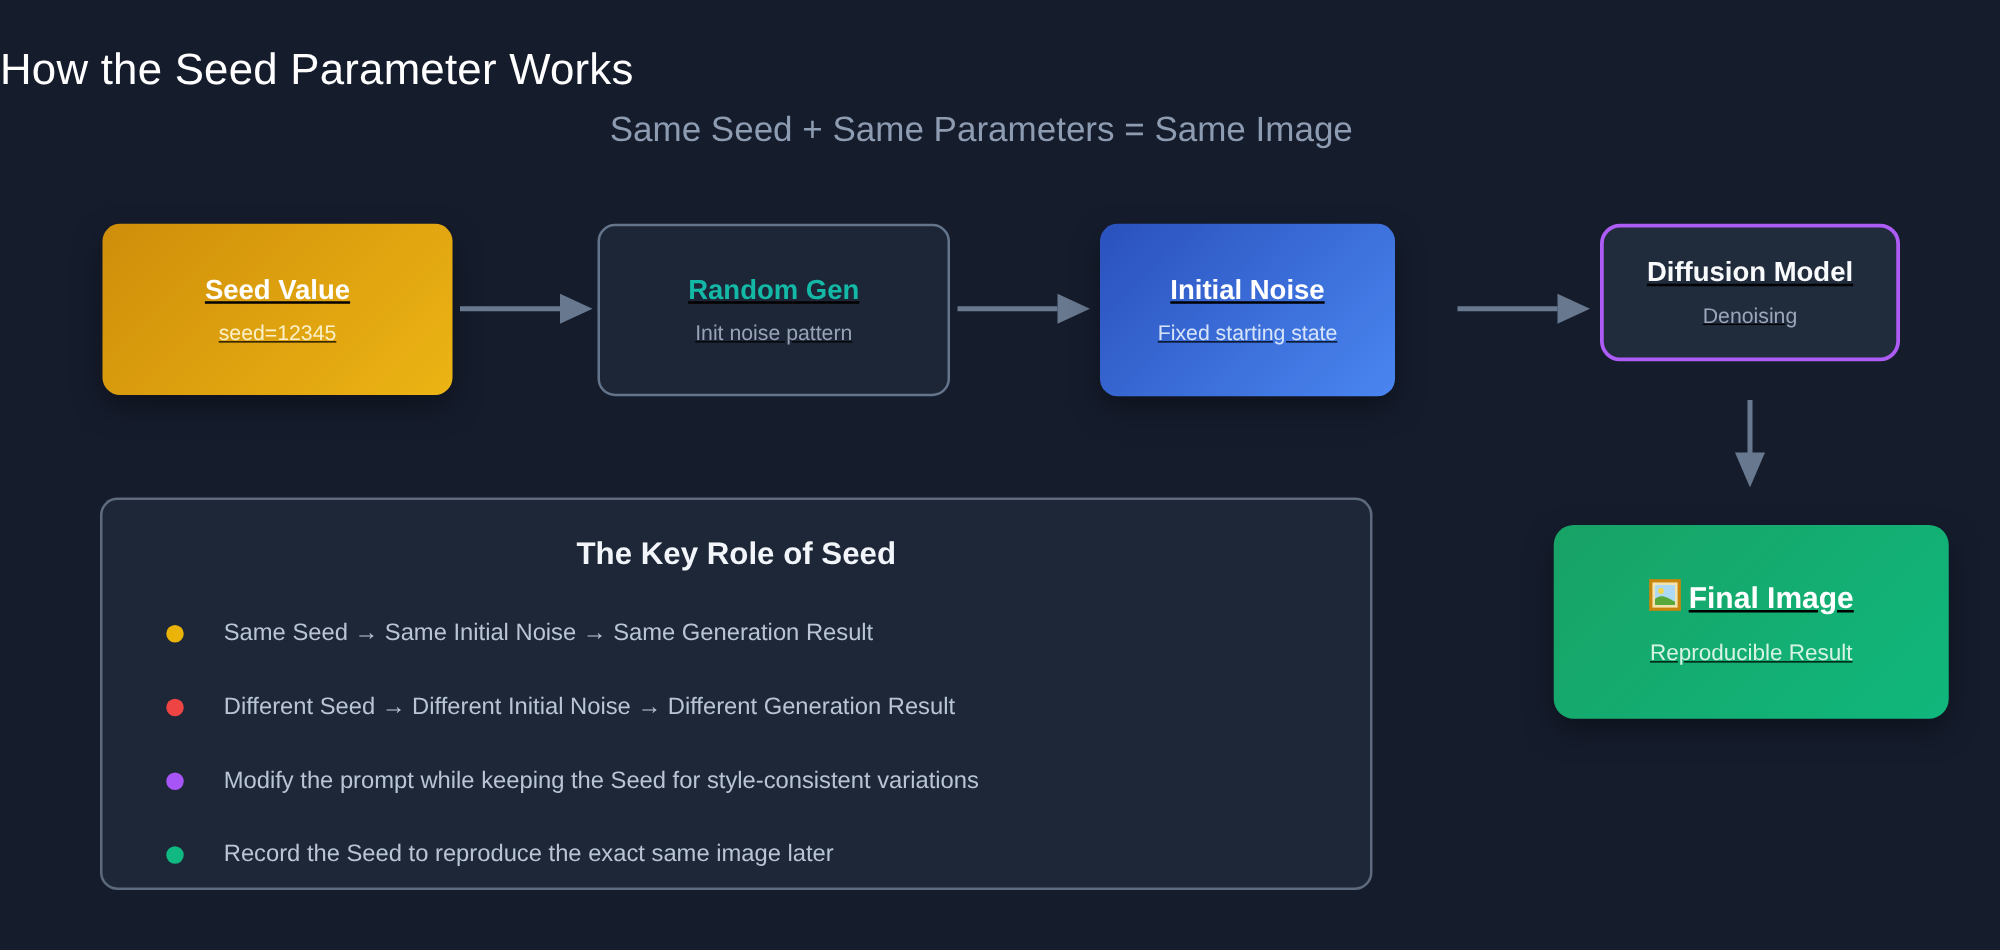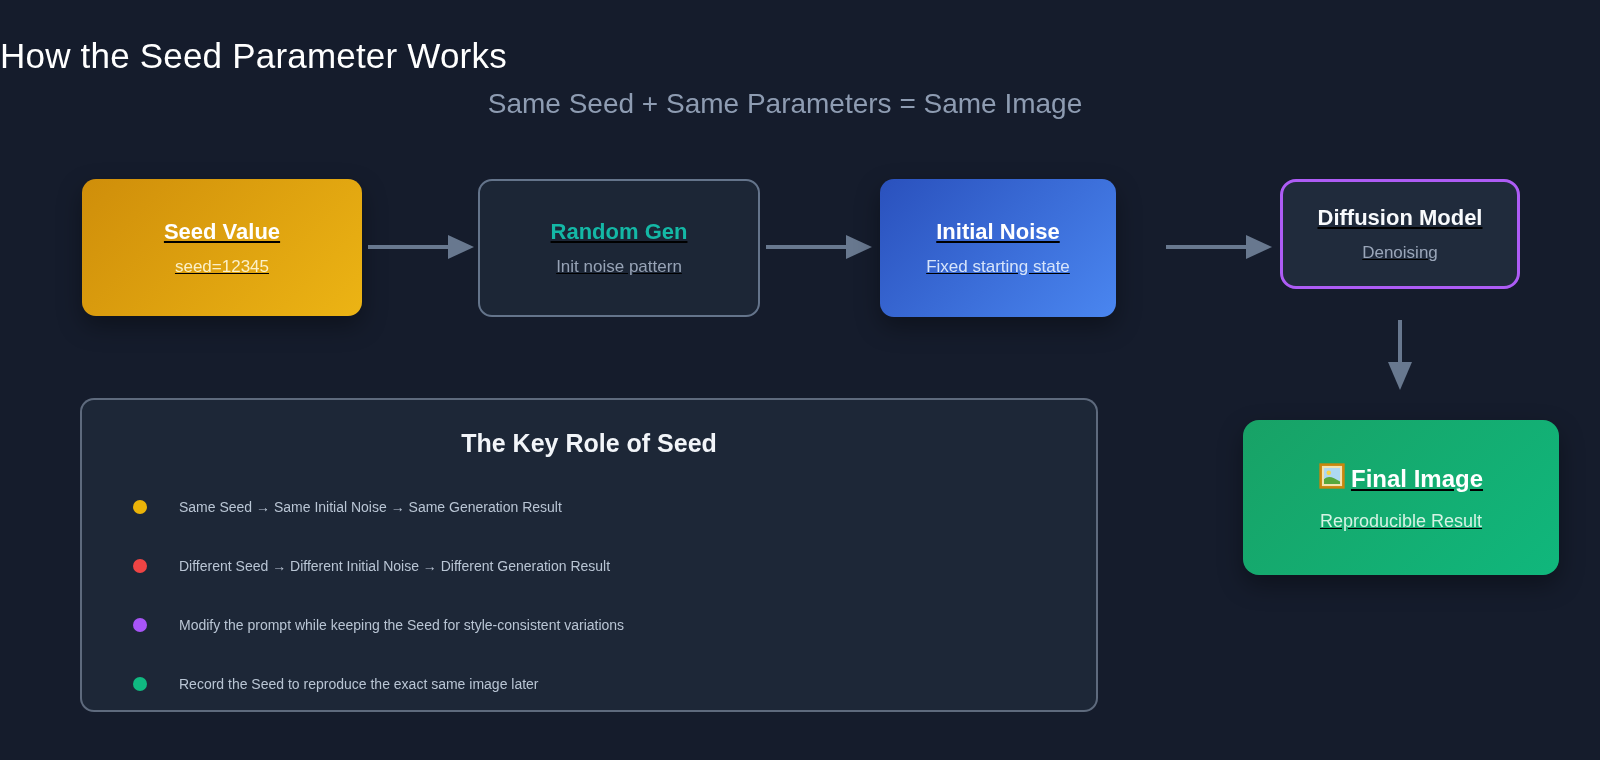--- a/index.html
+++ b/index.html
@@ -149,21 +149,21 @@
   .bullet-dot {
     width: 14px; height: 14px;
     border-radius: 50%;
     flex: 0 0 auto;
   }
   .dot-gold   { background: #eab308; }
   .dot-red    { background: #ef4444; }
   .dot-green  { background: #10b981; }
   .dot-purple { background: #a855f7; }
   .bullet-text {
-    font-size: 14px;
+    font-size: 19px;
     color: #b9c5d4;
     white-space: nowrap;
   }
 
   .pic-icon { display: inline-block; }
 </style>
 </head>
 <body>
 
 <div class="canvas">

